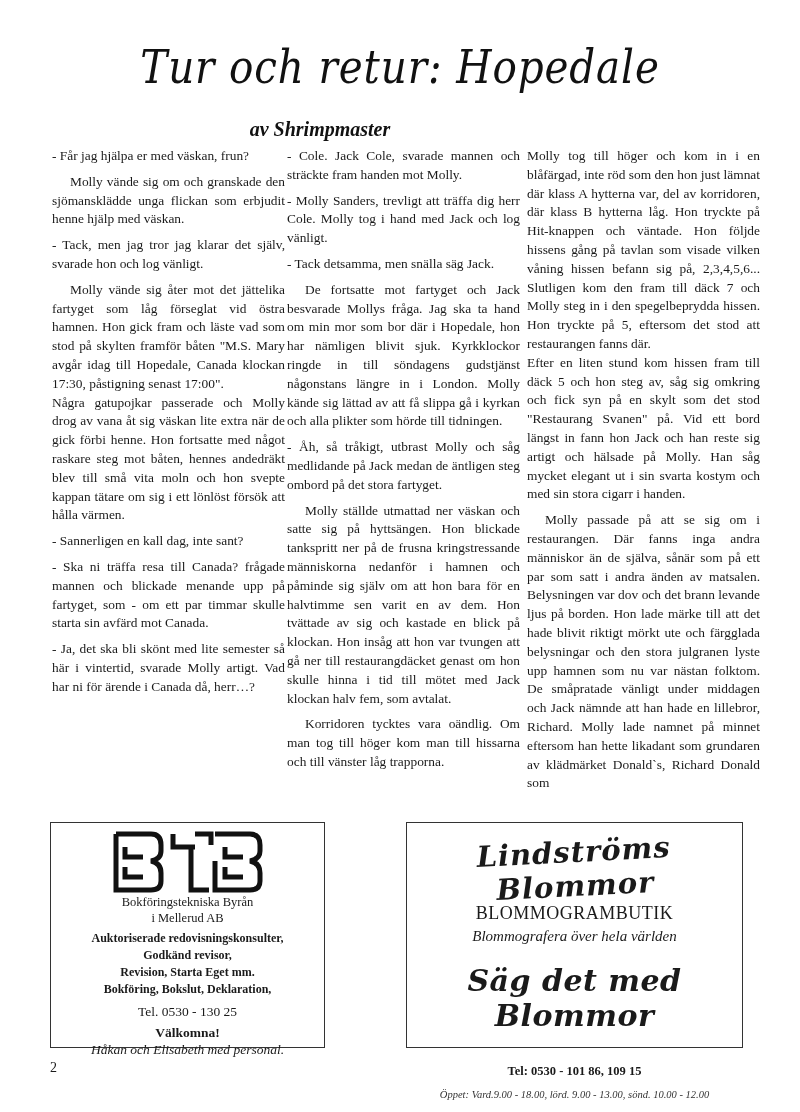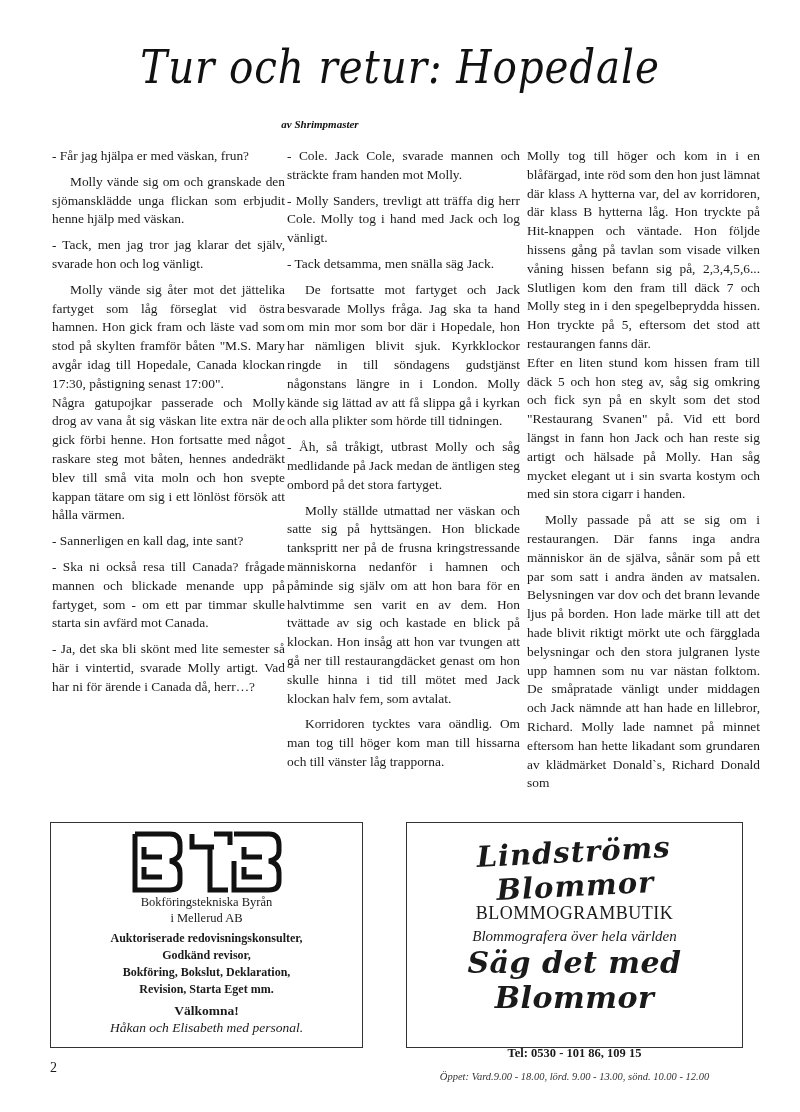--- a/index.html
+++ b/index.html
@@ -8,77 +8,77 @@
     font-family: "Liberation Serif", "DejaVu Serif", serif; color: #1a1a1a;
   }
   .title {
     position: absolute; left: 0; top: 40px; width: 800px; text-align: center;
     font-family: "DejaVu Serif", serif; font-style: italic; font-size: 46px;
     letter-spacing: 1px; color: #111; transform: scaleX(0.88);
   }
   .byline {
     position: absolute; left: 0; top: 118px; width: 640px; text-align: center;
     font-family: "Liberation Serif", serif; font-style: italic; font-weight: bold;
-    font-size: 11px; color: #111;
+    font-size: 20px; color: #111;
   }
   .col {
     position: absolute; top: 147px; width: 233px;
     font-size: 13.4px; line-height: 18.8px; text-align: justify;
   }
   .col p { margin: 0 0 7px 0; }
   .col p.nogap { margin-bottom: 0; }
   .col p.indent { text-indent: 18px; }
   #col1 { left: 52px; }
   #col2 { left: 287px; }
   #col3 { left: 527px; font-family: Liberation Serif, serif; }
 
   .ad {
     position: absolute; top: 822px; height: 226px; border: 1.5px solid #333;
     box-sizing: border-box; text-align: center;
   }
-  #ad-btb { left: 50px; width: 313px; }
+  #ad-btb { left: 50px; width: 275px; }
   #ad-blom { left: 406px; width: 337px; }
 
   .btb-logo { margin: 8px auto 0 auto; display: block; }
   .btb-name { font-size: 12.5px; line-height: 14px; margin-top: 2px; }
   .btb-services { font-weight: bold; font-size: 12px; line-height: 17px; margin-top: 5px; }
   .btb-tel { font-size: 13.5px; margin-top: 6px; }
   .btb-welcome { font-weight: bold; font-size: 13.5px; margin-top: 5px; }
   .btb-staff { font-style: italic; font-size: 13.5px; margin-top: 1px; }
 
   .blom-script {
     font-family: "DejaVu Serif", serif; font-style: italic; font-weight: bold;
     font-size: 29px; margin-top: 12px; letter-spacing: 1px;
   }
   .blom-script span { display: inline-block; }
   .blom-shop { font-size: 18px; letter-spacing: 0.5px; margin-top: 0px; }
   .blom-tag { font-style: italic; font-size: 15px; margin-top: 4px; }
   .blom-slogan {
     font-family: "DejaVu Serif", serif; font-style: italic; font-weight: bold;
-    font-size: 30px; letter-spacing: 0.5px;
+    font-size: 30px; margin-top: 18px; letter-spacing: 0.5px;
   }
   .blom-tel { font-weight: bold; font-size: 12.5px; margin-top: 31px; }
   .blom-hours { font-style: italic; font-size: 10.5px; margin-top: 10px; color: #333; }
 
   .page-num { position: absolute; left: 50px; top: 1060px; font-size: 14px; }
 </style>
 </head>
 <body>
 
 <h1 class="title" style="margin:0;font-weight:normal;">Tur och retur: Hopedale</h1>
 <div class="byline">av Shrimpmaster</div>
 
 <div class="col" id="col1">
   <p>- Får jag hjälpa er med väskan, frun?</p>
   <p class="indent">Molly vände sig om och granskade den sjömansklädde unga flickan som erbjudit henne hjälp med väskan.</p>
   <p>- Tack, men jag tror jag klarar det själv, svarade hon och log vänligt.</p>
   <p class="indent nogap">Molly vände sig åter mot det jättelika fartyget som låg förseglat vid östra hamnen. Hon gick fram och läste vad som stod på skylten framför båten "M.S. Mary avgår idag till Hopedale, Canada klockan 17:30, påstigning senast 17:00".</p>
   <p>Några gatupojkar passerade och Molly drog av vana åt sig väskan lite extra när de gick förbi henne. Hon fortsatte med något raskare steg mot båten, hennes andedräkt blev till små vita moln och hon svepte kappan tätare om sig i ett lönlöst försök att hålla värmen.</p>
   <p>- Sannerligen en kall dag, inte sant?</p>
-  <p>- Ska ni också resa till Canada? frågade mannen och blickade menande upp på fartyget, som - om ett par timmar skulle starta sin avfärd mot Canada.</p>
+  <p>- Ska ni träffa resa till Canada? frågade mannen och blickade menande upp på fartyget, som - om ett par timmar skulle starta sin avfärd mot Canada.</p>
   <p>- Ja, det ska bli skönt med lite semester så här i vintertid, svarade Molly artigt. Vad har ni för ärende i Canada då, herr…?</p>
 </div>
 
 <div class="col" id="col2">
   <p>- Cole. Jack Cole, svarade mannen och sträckte fram handen mot Molly.</p>
   <p>- Molly Sanders, trevligt att träffa dig herr Cole. Molly tog i hand med Jack och log vänligt.</p>
   <p>- Tack detsamma, men snälla säg Jack.</p>
   <p class="indent">De fortsatte mot fartyget och Jack besvarade Mollys fråga. Jag ska ta hand om min mor som bor där i Hopedale, hon har nämligen blivit sjuk. Kyrkklockor ringde in till söndagens gudstjänst någonstans längre in i London. Molly kände sig lättad av att få slippa gå i kyrkan och alla plikter som hörde till tidningen.</p>
   <p>- Åh, så tråkigt, utbrast Molly och såg medlidande på Jack medan de äntligen steg ombord på det stora fartyget.</p>
   <p class="indent">Molly ställde utmattad ner väskan och satte sig på hyttsängen. Hon blickade tankspritt ner på de frusna kringstressande människorna nedanför i hamnen och påminde sig själv om att hon bara för en halvtimme sen varit en av dem. Hon tvättade av sig och kastade en blick på klockan. Hon insåg att hon var tvungen att gå ner till restaurangdäcket genast om hon skulle hinna i tid till mötet med Jack klockan halv fem, som avtalat.</p>
@@ -104,23 +104,24 @@
       <path d="M102 3 H137 Q147 3 147 14 V20 Q147 28 137 30 Q147 32 147 42 V50 Q147 59 137 59 H102 V30"></path>
       <path d="M112 16 V26 H130"></path>
       <path d="M112 36 V46 H130"></path>
     </g>
   </svg>
   <div class="btb-name">Bokföringstekniska Byrån</div>
   <div class="btb-name">i Mellerud AB</div>
   <div class="btb-services">
     <div>Auktoriserade redovisningskonsulter,</div>
     <div>Godkänd revisor,</div>
+    <div>Revision, Starta Eget mm.</div>
     <div>Bokföring, Bokslut, Deklaration,</div>
-    <div>Revision, Starta Eget mm.</div>
   </div>
+  <div class="btb-tel">Tel. 0530 - 130 25</div>
   <div class="btb-welcome">Välkomna!</div>
   <div class="btb-staff">Håkan och Elisabeth med personal.</div>
 </div>
 
 <div class="ad" id="ad-blom">
   <div class="blom-script">
     <span style="transform: rotate(-3deg);">Lindströms Blommor</span>
   </div>
   <div class="blom-shop">BLOMMOGRAMBUTIK</div>
   <div class="blom-tag">Blommografera över hela världen</div>

